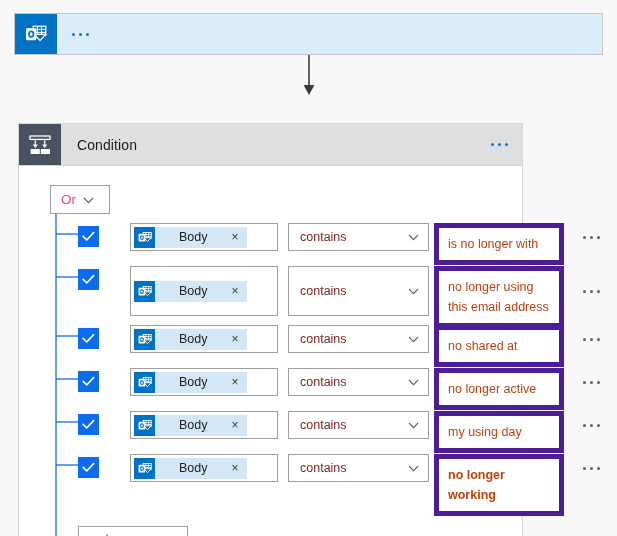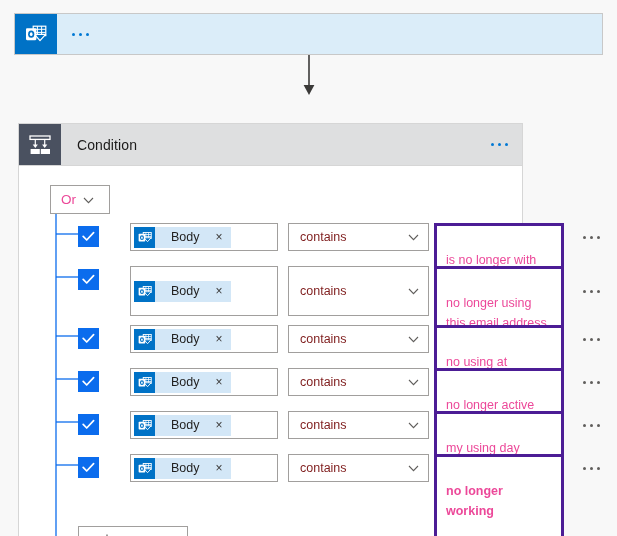--- a/index.html
+++ b/index.html
@@ -162,21 +162,21 @@
     align-items: center;
     padding: 3px;
     cursor: text;
   }
   .token {
     display: flex;
     align-items: center;
     background: #d3e7f7;
     height: 21px;
     padding-right: 8px;
-    gap: 16px;
+    gap: 24px;
     max-width: 100%;
   }
   .token-icon {
     width: 21px;
     min-width: 21px;
     height: 21px;
     background: #0072c6;
     display: flex;
     align-items: center;
     justify-content: center;
@@ -199,26 +199,26 @@
     align-items: center;
     justify-content: space-between;
     padding: 0 9px 0 11px;
     cursor: pointer;
   }
   .op-select span { font-size: 12.5px; color: #7f1d1d; }
   .value-field {
     position: absolute;
     left: 415px;
     width: 130px;
-    border: 3px solid #4c1d95;
+    border: 5px solid #4c1d95;
     background: #fff;
     box-sizing: border-box;
-    padding: 24px 9px;
+    padding: 6px 9px;
     font-size: 12.5px;
-    color: #ec4899;
+    color: #c2410c;
     line-height: 20px;
     cursor: text;
   }
   .row-ellipsis {
     position: absolute;
     left: 557px;
     width: 30px;
     height: 28px;
     display: flex;
     align-items: center;
@@ -432,21 +432,21 @@
                 <span class="token-text">Body</span>
                 <span class="token-x">×</span>
               </span>
             </div>
             <div class="op-select" style="top: 159px; height: 28px;">
               <span>contains</span>
               <span class="chev"><svg width="11" height="7" viewBox="0 0 11 7" aria-hidden="true">
                   <polyline points="1,1 5.5,5.6 10,1" fill="none" stroke="#605e5c" stroke-width="1.1"></polyline>
                 </svg></span>
             </div>
-            <div class="value-field" style="top: 159px; min-height: 28px; box-sizing: border-box;">no using at</div>
+            <div class="value-field" style="top: 159px; min-height: 28px; box-sizing: border-box;">no shared at</div>
             <div class="row-ellipsis" style="top: 159px;">
               <i></i>
               <i></i>
               <i></i>
             </div>
           </div>
           <div class="cond-row" style="top: 0px;">
             <div class="checkbox" style="top: 205px;">
               <svg width="13" height="11" viewBox="0 0 13 11" aria-hidden="true">
                 <polyline points="1.2,5.4 4.7,9 11.6,1.6" fill="none" stroke="#ffffff" stroke-width="1.7" stroke-linecap="round" stroke-linejoin="round"></polyline>

